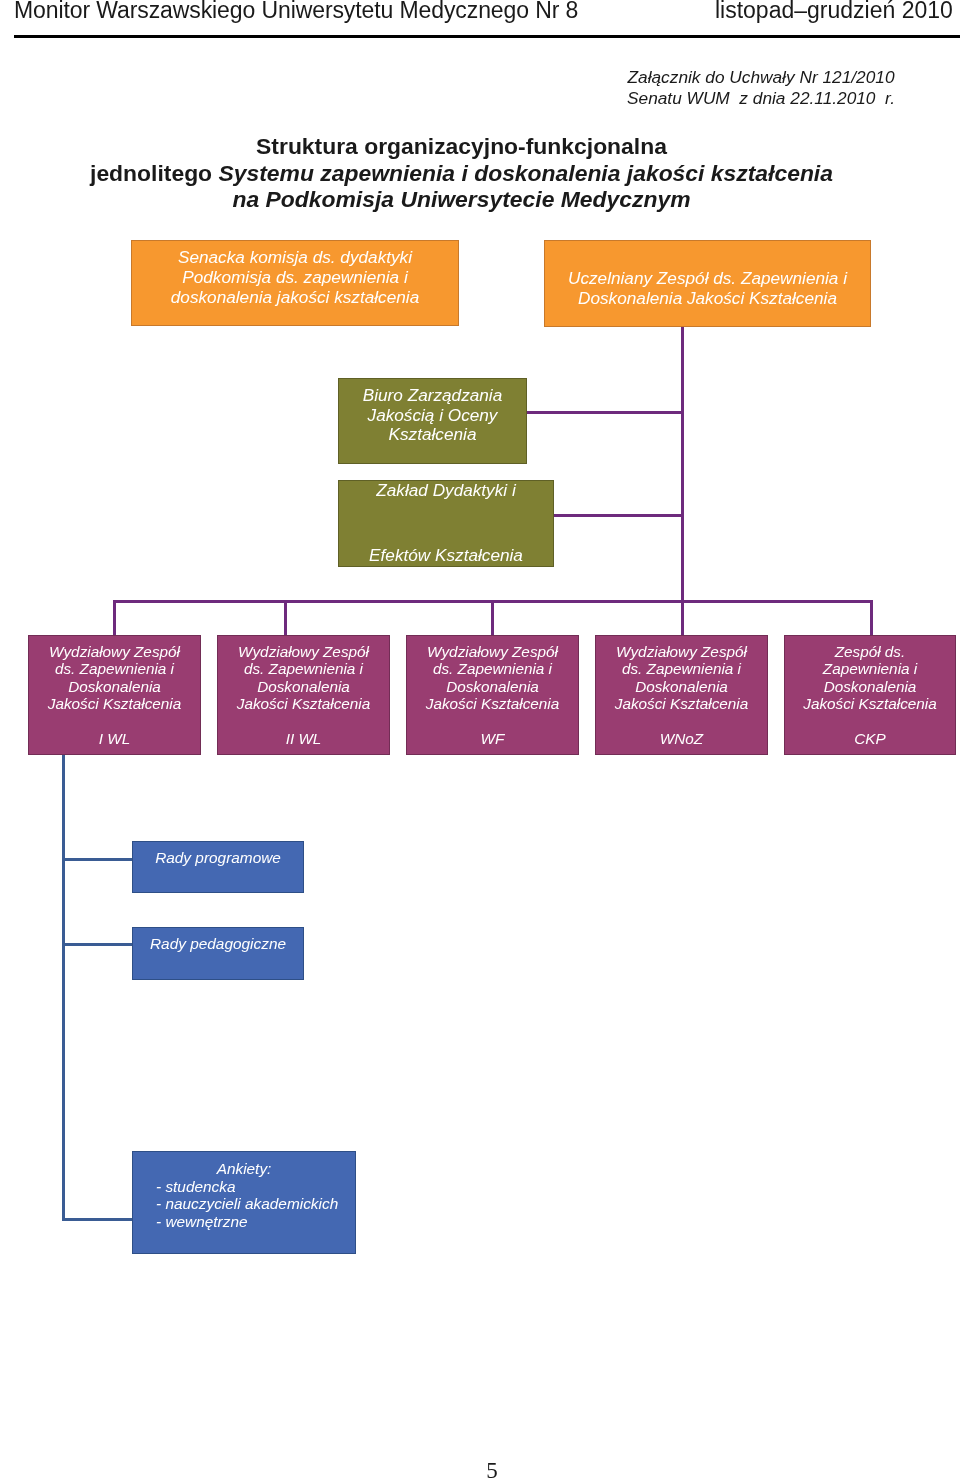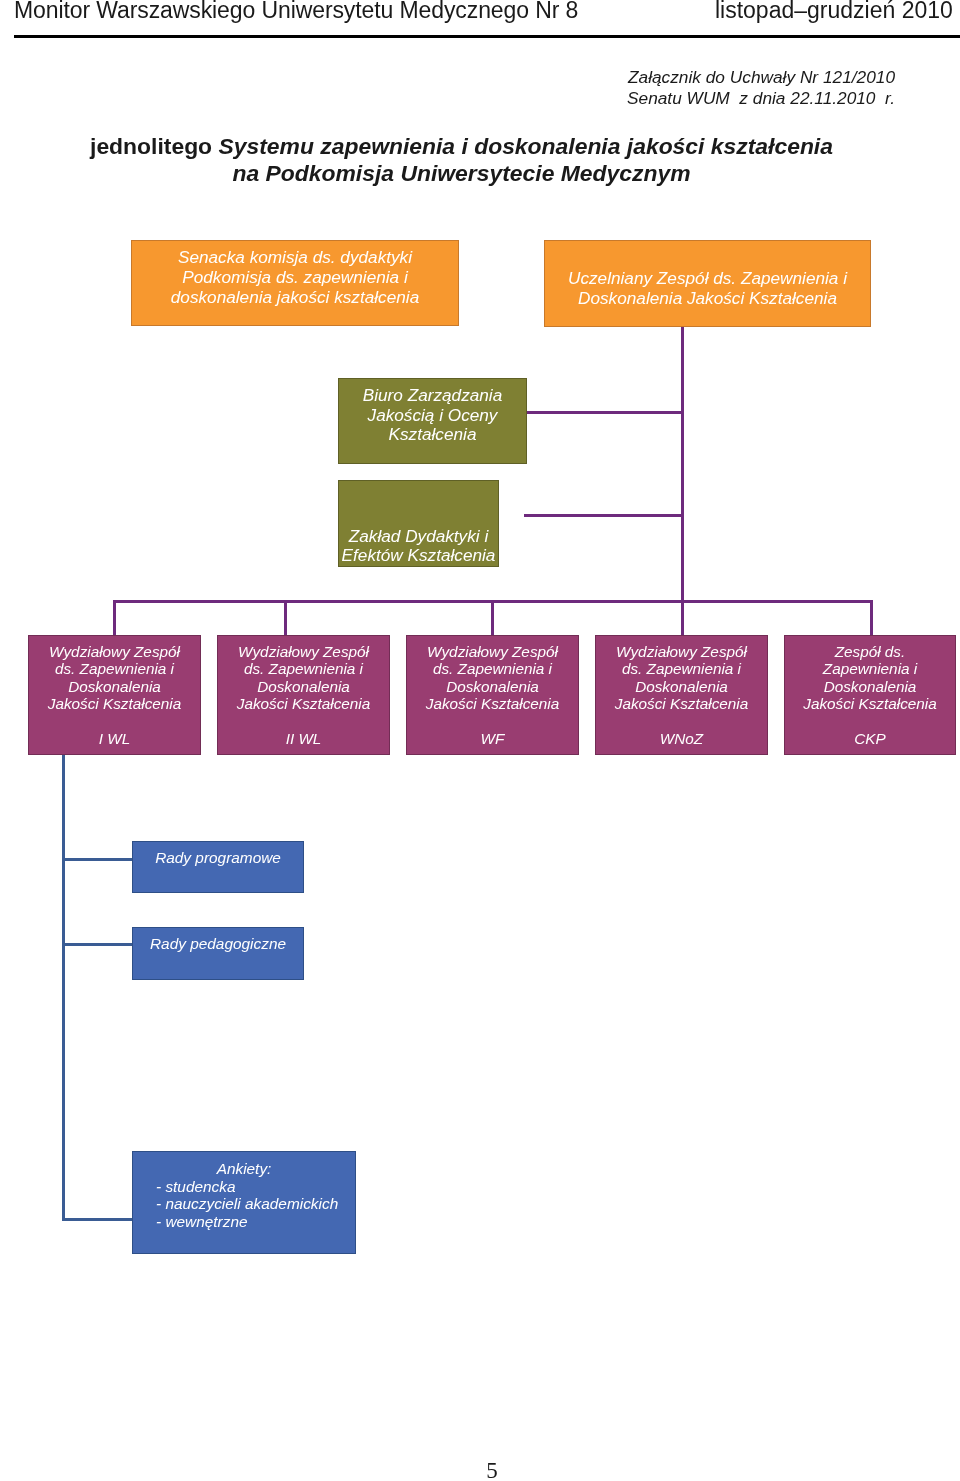--- a/index.html
+++ b/index.html
@@ -8,21 +8,21 @@
        font-family:"Liberation Sans",sans-serif;-webkit-font-smoothing:antialiased;}
   .page{position:absolute;left:12px;top:0;width:960px;height:1481px;overflow:hidden;}
   .abs{position:absolute;}
 
   
   #hdr-left{left:2px;top:-3px;font-size:23px;color:#1a1a1a;white-space:nowrap;letter-spacing:-0.1px;}
   #hdr-right{right:0px;top:-3px;font-size:23px;color:#1a1a1a;white-space:nowrap;}
   #hdr-rule{left:2px;top:35px;width:958px;height:3px;background:#000;}
 
   
-  #annot{left:615px;top:67px;text-align:right;font-size:17.3px;font-style:italic;font-weight:400;color:#1a1a1a;line-height:20.5px;white-space:nowrap;}
+  #annot{left:615px;top:67px;text-align:center;font-size:17.3px;font-style:italic;font-weight:400;color:#1a1a1a;line-height:20.5px;white-space:nowrap;}
 
   
   #title{left:0;top:133px;width:899px;text-align:center;font-size:22.9px;font-weight:700;color:#1a1a1a;line-height:26.5px;}
   #title .it{font-style:italic;}
 
   
   .box{position:absolute;box-sizing:border-box;color:#ffffff;text-align:center;
        display:flex;flex-direction:column;justify-content:center;font-style:italic;}
   .box .ln{display:block;}
   .box .gap{display:block;height:17.5px;}
@@ -37,21 +37,21 @@
   .bhline{position:absolute;background:#3a5c94;}
 
   #pageno{left:0;top:1458px;width:960px;text-align:center;font-family:"Liberation Serif",serif;font-size:23px;color:#1a1a1a;}
 
   
   #diagram{left:0;top:0;width:960px;height:1481px;}
 
   #b-senacka   {left:119px;top:240px;width:328px;height:86px;padding-bottom:10px;}
   #b-uczelniany{left:532px;top:240px;width:327px;height:87px;padding-top:10px;}
   #b-biuro     {left:326px;top:378px;width:189px;height:86px;padding-bottom:11px;}
-  #b-zaklad    {left:326px;top:480px;width:161px;height:87px;justify-content:flex-end;padding-top:0;}
+  #b-zaklad    {left:326px;top:480px;width:216px;height:87px;justify-content:space-between;padding-top:0;}
 
   #b-wz1{left:16px; top:635px;width:173px;height:120px;}
   #b-wz2{left:205px;top:635px;width:173px;height:120px;}
   #b-wz3{left:394px;top:635px;width:173px;height:120px;}
   #b-wz4{left:583px;top:635px;width:173px;height:120px;}
   #b-wz5{left:772px;top:635px;width:172px;height:120px;}
 
   #b-radyprog{left:120px;top:841px; width:172px;height:52px;padding-bottom:19px;}
   #b-radyped {left:120px;top:927px; width:172px;height:53px;padding-bottom:20px;}
   #b-ankiety {left:120px;top:1151px;width:224px;height:103px;justify-content:flex-start;padding-top:8px;}
@@ -79,20 +79,21 @@
   <div class="abs" id="hdr-left">Monitor Warszawskiego Uniwersytetu Medycznego Nr 8</div>
   <div class="abs" id="hdr-right">listopad–grudzień 2010 r.</div>
   <div class="abs" id="hdr-rule"></div>
 
   <div class="abs" id="annot">
     <div>Załącznik do Uchwały Nr 121/2010</div>
     <div>Senatu WUM&nbsp; z dnia 22.11.2010&nbsp; r.</div>
   </div>
 
   <div class="abs" id="title">
+    <div>Struktura organizacyjno-funkcjonalna</div>
     <div><span>jednolitego </span><span class="it">Systemu zapewnienia i doskonalenia jakości kształcenia</span></div>
     <div class="it">na Podkomisja Uniwersytecie Medycznym</div>
   </div>
 
   <div class="abs" id="diagram">
 
     <div class="vline" id="v-main"></div>
     <div class="hline" id="h-biuro"></div>
     <div class="hline" id="h-zaklad"></div>
     <div class="hline" id="h-bus"></div>

